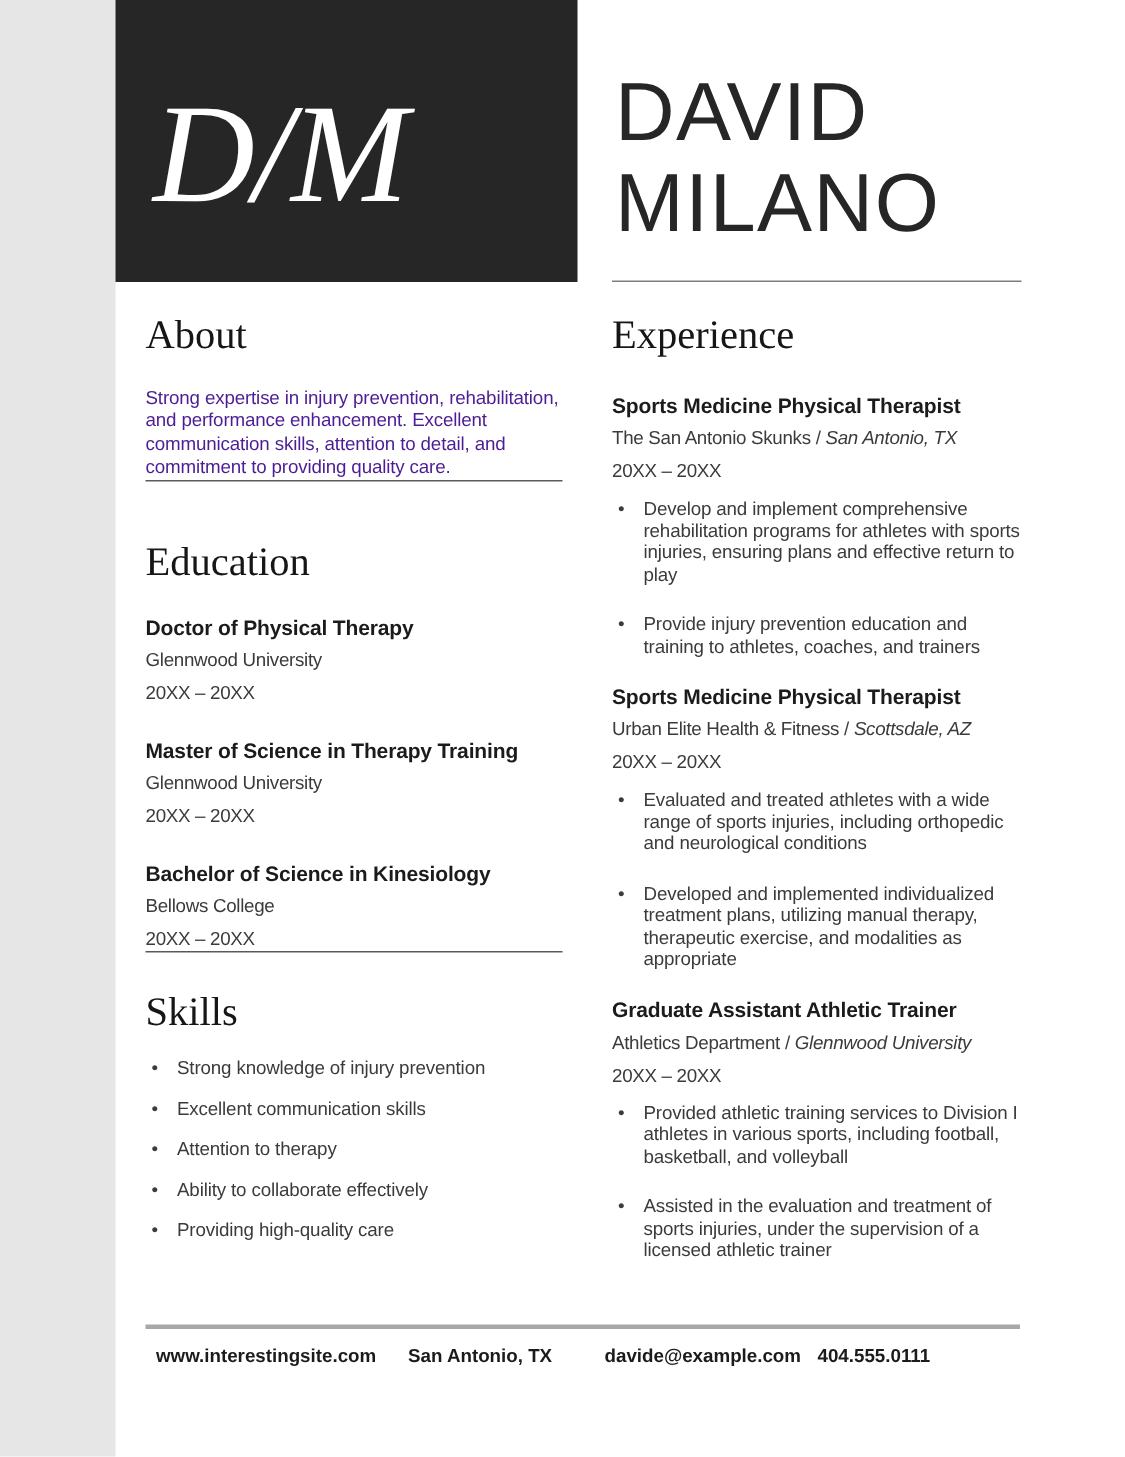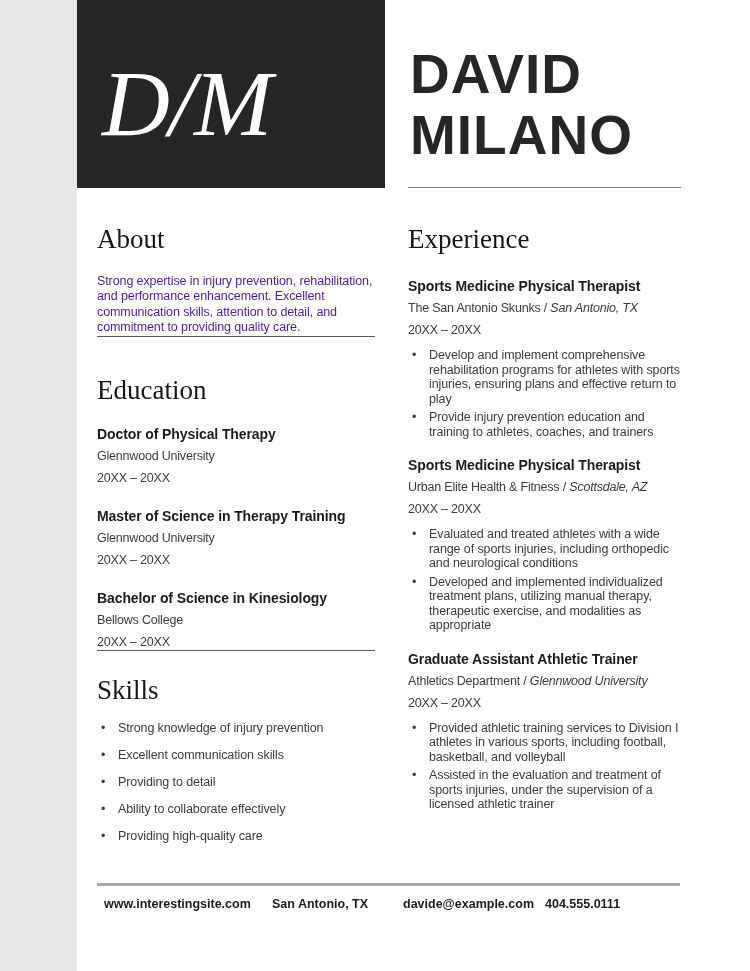--- a/index.html
+++ b/index.html
@@ -13,25 +13,25 @@
   .mono-box{
     position:absolute;left:77px;top:0;width:308px;height:188px;background:#262626;
     display:flex;align-items:center;padding-left:25px;box-sizing:border-box;text-align:right;
   }
   .monogram{
     font-family:"Liberation Serif", serif;font-style:italic;
     font-size:94px;line-height:1;color:#ffffff;margin-top:18px;letter-spacing:-1px;
   }
   .name-block{
     position:absolute;left:410px;top:44px;
-    font-weight:bold;font-size:55px;line-height:61px;letter-spacing:1px;color:#262626;
+    font-weight:normal;font-size:55px;line-height:61px;letter-spacing:1px;color:#262626;
   }
   .name-rule{position:absolute;left:408px;top:187px;width:273px;height:0;border-top:1px solid #7d7d7d}
 
-  .col{position:absolute;top:16px}
+  .col{position:absolute;top:0}
   .col-left{left:97px;width:278px}
   .col-right{left:408px;width:272px}
 
   .sec-h{
     font-family:"Liberation Serif", serif;font-weight:400;
     font-size:27px;line-height:30px;color:#161616;margin:0;
   }
   .mt-first{margin-top:208px}
 
   .body-text{font-size:12.5px;line-height:15.4px;color:#4c1d95;letter-spacing:-0.1px}
@@ -55,21 +55,21 @@
     font-size:12.5px;line-height:14.5px;color:#3b3b3b;letter-spacing:-0.1px;
   }
   .blist li::before{content:"\2022";position:absolute;left:4px}
   .skills-list{margin-top:16px}
   .skills-list li{line-height:15px}
   .skills-list li+li{margin-top:12px}
 
   .jobs .job{margin-top:18px}
   .jobs .job:first-child{margin-top:24px}
   .job ul{margin-top:10px}
-  .job li+li{margin-top:4px}
+  .job li+li{margin-top:19px}
 
   .footer-rule{position:absolute;left:97px;top:883px;width:583px;height:3px;background:#a8a8a8}
   .footer{position:absolute;left:97px;top:897px;width:583px;height:20px;font-weight:bold;font-size:12.5px;color:#1b1b1b}
   .footer span{position:absolute;top:0;white-space:nowrap}
   .f-web{left:7px}.f-loc{left:175px}.f-email{left:306px}.f-phone{left:448px}
 </style>
 </head>
 <body>
 
 <div class="left-strip"></div>
@@ -108,21 +108,21 @@
     <div class="meta">20XX – 20XX</div>
   </div>
     </div>
 
   <hr class="rule rule-edu">
 
   <h2 class="sec-h h-skills">Skills</h2>
   <ul class="blist skills-list">
       <li><span>Strong knowledge of injury prevention</span></li>
       <li><span>Excellent communication skills</span></li>
-      <li><span>Providing to detail</span></li>
+      <li><span>Attention to therapy</span></li>
       <li><span>Ability to collaborate effectively</span></li>
       <li><span>Providing high-quality care</span></li>
     </ul>
 </div>
 
 <div class="col col-right">
   <h2 class="sec-h mt-first">Experience</h2>
   <div class="jobs">
       <div class="job">
     <div class="bold-title">Sports Medicine Physical Therapist</div>

